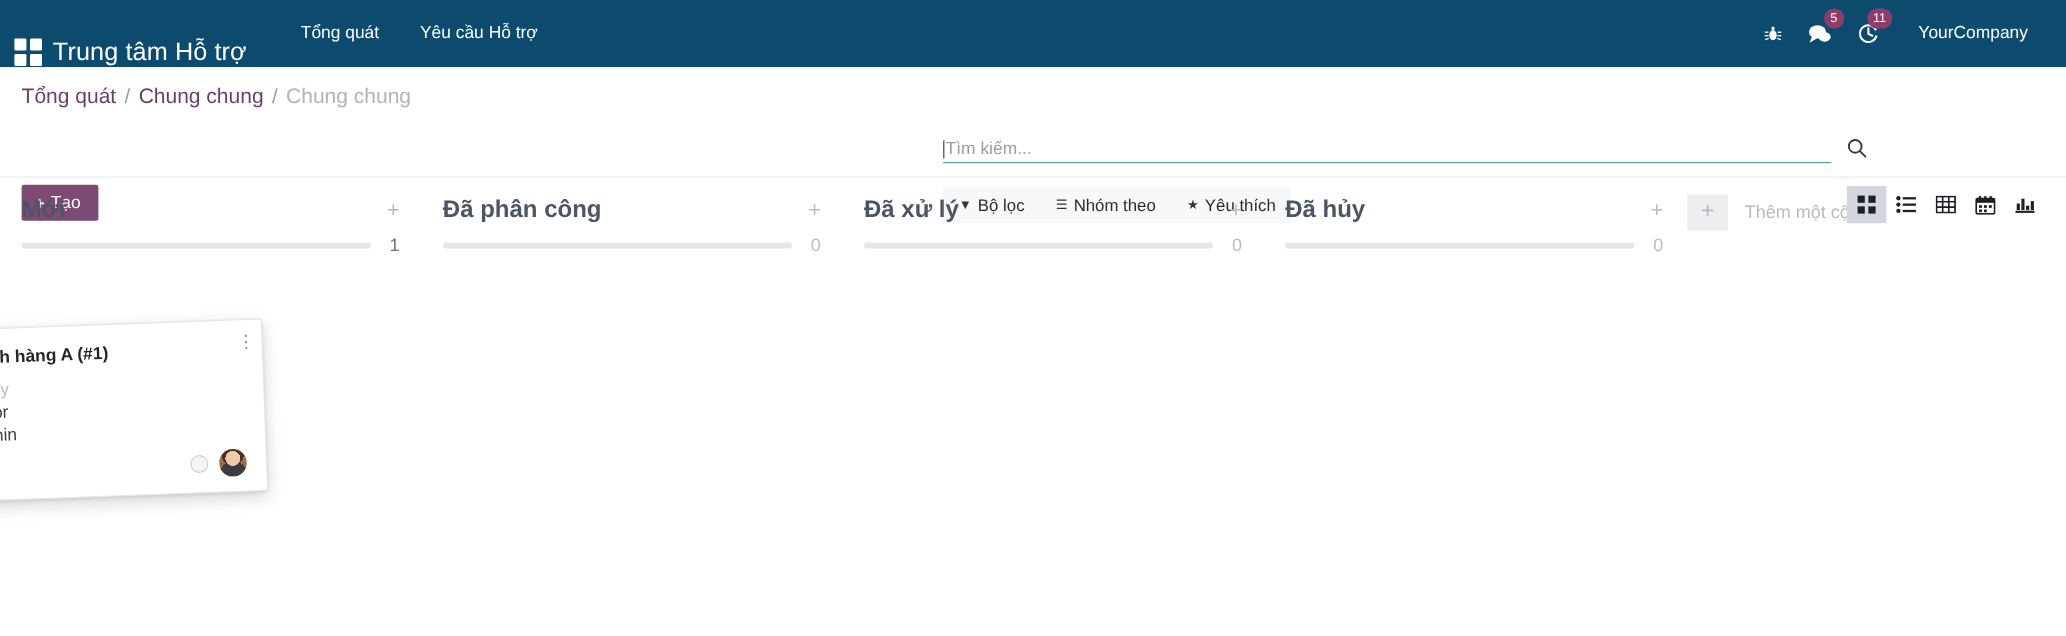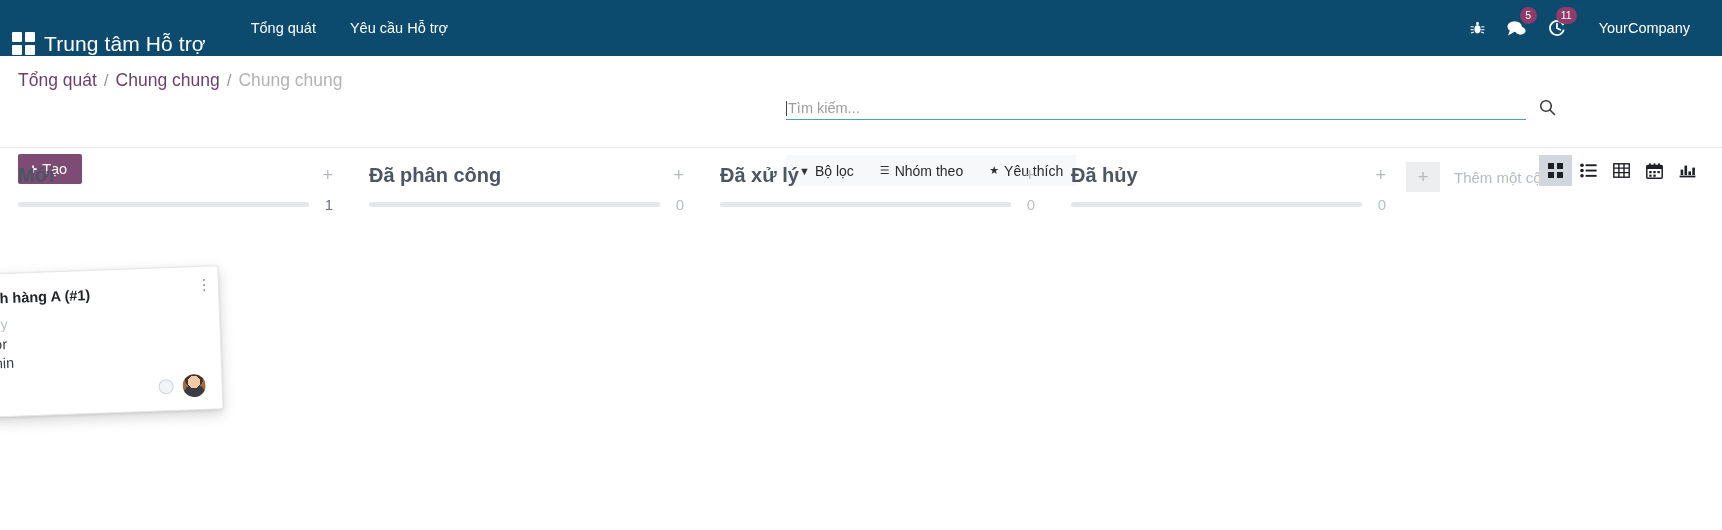--- a/index.html
+++ b/index.html
@@ -140,21 +140,21 @@
     color: #6b3f6b;
     text-decoration: none;
     cursor: pointer;
   }
   .breadcrumb .sep { color: #9b9b9b; margin: 0 7px; font-size: 17px; }
   .breadcrumb .current { color: #b3b3b3; }
 
   .search-area {
     position: absolute;
     left: 786px;
-    top: 44px;
+    top: 60px;
     width: 740px;
   }
   .search-input-wrap {
     display: flex;
     align-items: center;
     border-bottom: 1px solid #4ea3a6;
     padding-bottom: 3px;
     position: relative;
   }
   .search-caret {

